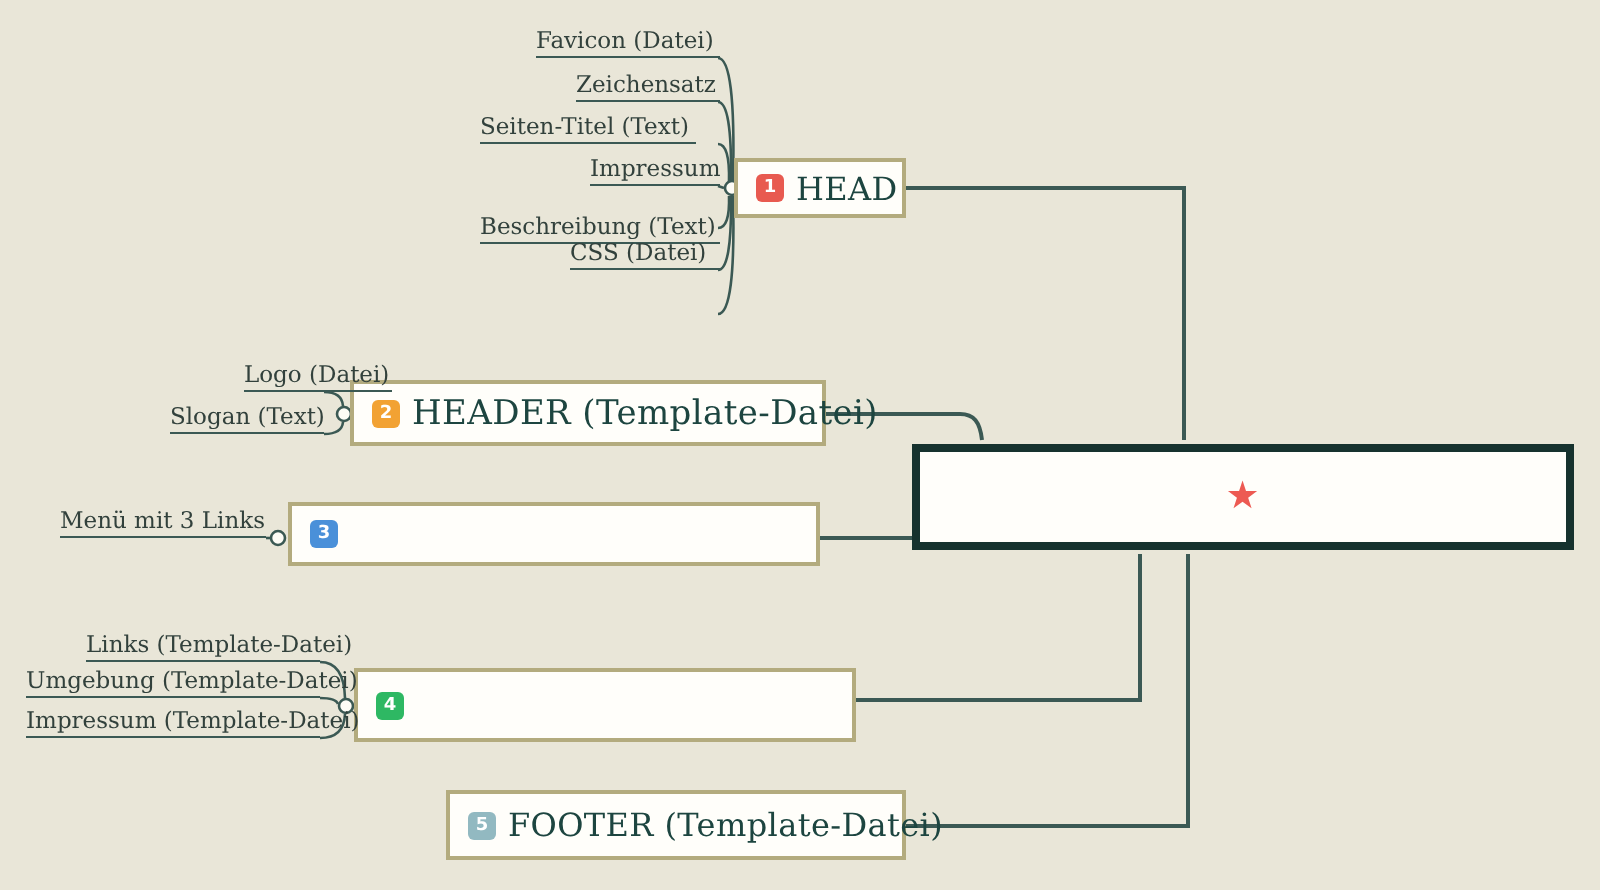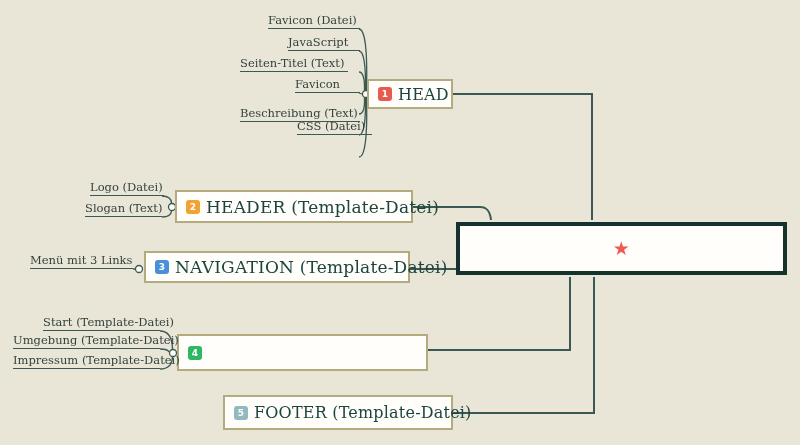--- a/index.html
+++ b/index.html
@@ -80,41 +80,40 @@
     <span class="nlabel">HEAD</span>
   </div>
 
   <div class="node" style="left:175px;top:190px;width:238px;height:33px;font-size:17px">
     <span class="badge" style="background: rgb(242, 162, 51);">2</span>
     <span class="nlabel">HEADER (Template-Datei)</span>
   </div>
 
   <div class="node" style="left:144px;top:251px;width:266px;height:32px;font-size:17px">
     <span class="badge" style="background: rgb(74, 144, 217);">3</span>
-    <span class="nlabel">NAVIGATION (Template-Datei)</span>
   </div>
 
   <div class="node" style="left:177px;top:334px;width:251px;height:37px;font-size:17px">
     <span class="badge" style="background: rgb(46, 184, 99);">4</span>
   </div>
 
   <div class="node" style="left:223px;top:395px;width:230px;height:35px;font-size:16px">
     <span class="badge" style="background: rgb(146, 185, 193);">5</span>
     <span class="nlabel">FOOTER (Template-Datei)</span>
   </div>
 
   <div class="leaf" style="right:440px;top:13px;width:92px">Favicon (Datei)</div>
-  <div class="leaf" style="right:440px;top:35px;width:72px">JavaScript</div>
+  <div class="leaf" style="right:440px;top:35px;width:72px">Zeichensatz</div>
   <div class="leaf" style="right:452px;top:56px;width:108px">Seiten-Titel (Text)</div>
-  <div class="leaf" style="right:440px;top:77px;width:65px">Favicon</div>
+  <div class="leaf" style="right:440px;top:77px;width:65px">Impressum</div>
   <div class="leaf" style="right:440px;top:106px;width:120px">Beschreibung (Text)</div>
-  <div class="leaf" style="right:428px;top:119px;width:75px">CSS (Datei)</div>
+  <div class="leaf" style="right:440px;top:119px;width:75px">CSS (Datei)</div>
 
-  <div class="leaf" style="right:636px;top:180px;width:74px">Logo (Datei)</div>
+  <div class="leaf" style="right:604px;top:180px;width:74px">Logo (Datei)</div>
   <div class="leaf" style="right:638px;top:201px;width:77px">Slogan (Text)</div>
 
   <div class="leaf" style="right:667px;top:253px;width:103px">Menü mit 3 Links</div>
 
-  <div class="leaf" style="right:640px;top:315px;width:117px">Start (Template-Datei)</div>
+  <div class="leaf" style="right:640px;top:315px;width:117px">Links (Template-Datei)</div>
   <div class="leaf" style="right:640px;top:353px;width:147px">Impressum (Template-Datei)</div>
   <div class="leaf" style="right:640px;top:333px;width:147px">Umgebung (Template-Datei)</div>
 
 </div>
 
 </body></html>

